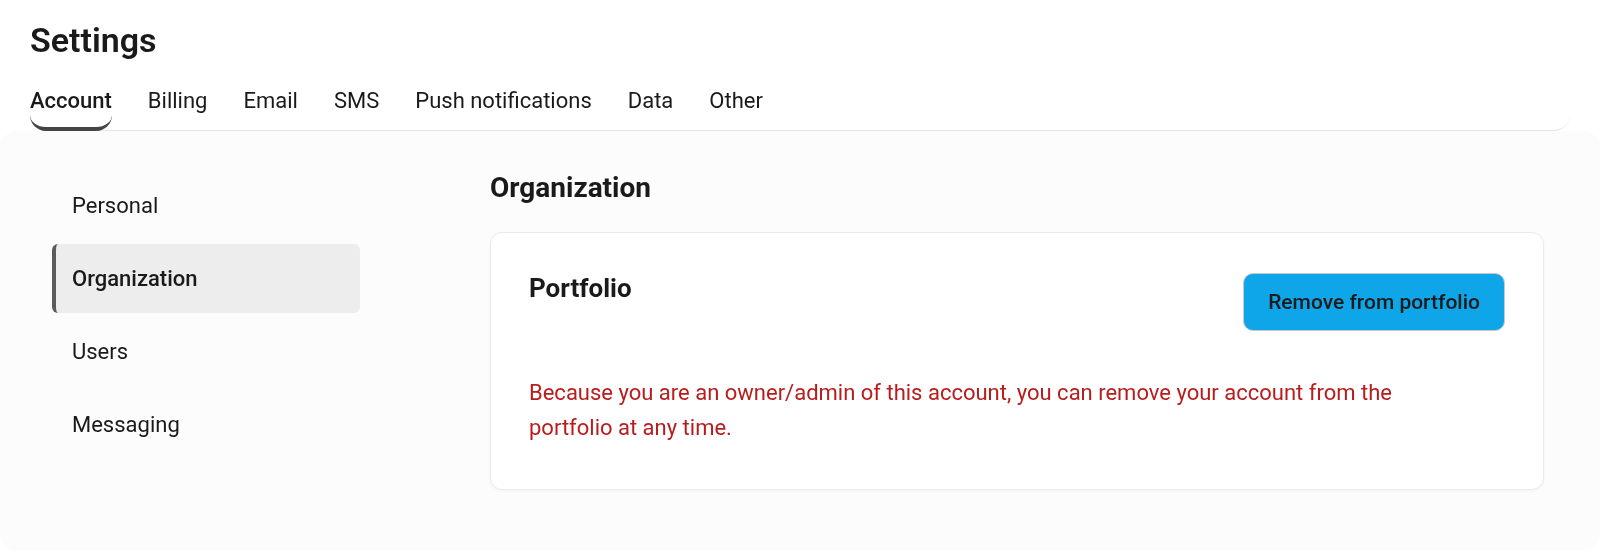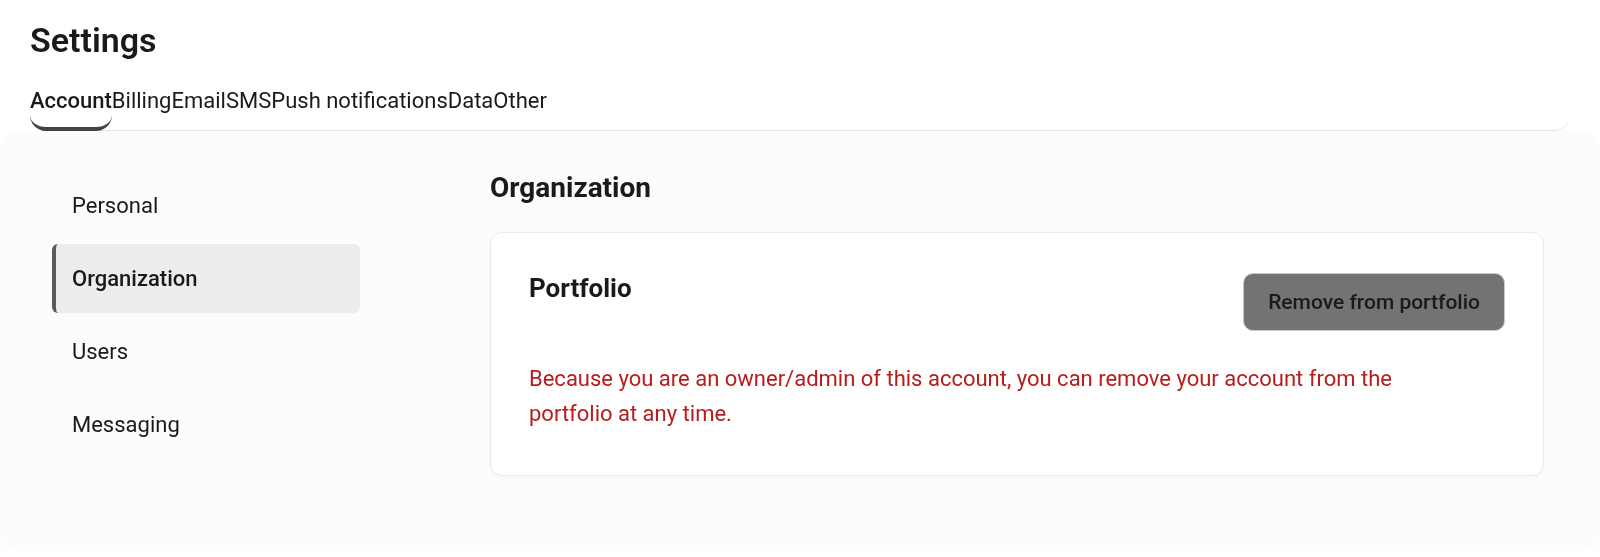--- a/index.html
+++ b/index.html
@@ -20,20 +20,21 @@
       padding: 20px 30px 0 30px;
     }
     .page-title {
       font-size: 34px;
       font-weight: 600;
       color: #1a1a1a;
       margin-bottom: 28px;
     }
     .tabs {
       display: flex;
+      gap: 36px;
       border-bottom: 1px solid #e5e5e5;
     }
     .tab {
       font-size: 22px;
       font-weight: 400;
       color: #1a1a1a;
       padding-bottom: 14px;
       cursor: pointer;
       border-bottom: 4px solid transparent;
       margin-bottom: -1px;
@@ -82,38 +83,38 @@
       border: 1px solid #eaeaea;
       border-radius: 12px;
       box-shadow: 0 1px 3px rgba(0,0,0,0.04);
       padding: 40px 38px 44px 38px;
       max-width: 1060px;
     }
     .card-header {
       display: flex;
       justify-content: center;
       align-items: flex-start;
-      margin-bottom: 30px;
+      margin-bottom: 44px;
     }
     .card-title-block {
       flex: 1;
     }
     .card-title {
       font-size: 26px;
       font-weight: 700;
       margin-bottom: 10px;
       color: #1a1a1a;
     }
     .card-subtitle {
       font-size: 22px;
       color: #666;
       font-weight: 400;
     }
     .remove-btn {
-      background: #737373;
+      background: #0ea5e9;
       border: 1px solid #c9c9c9;
       border-radius: 10px;
       padding: 16px 24px;
       font-size: 21px;
       font-weight: 500;
       cursor: pointer;
       color: #1a1a1a;
       white-space: nowrap;
       font-family: inherit;
     }

